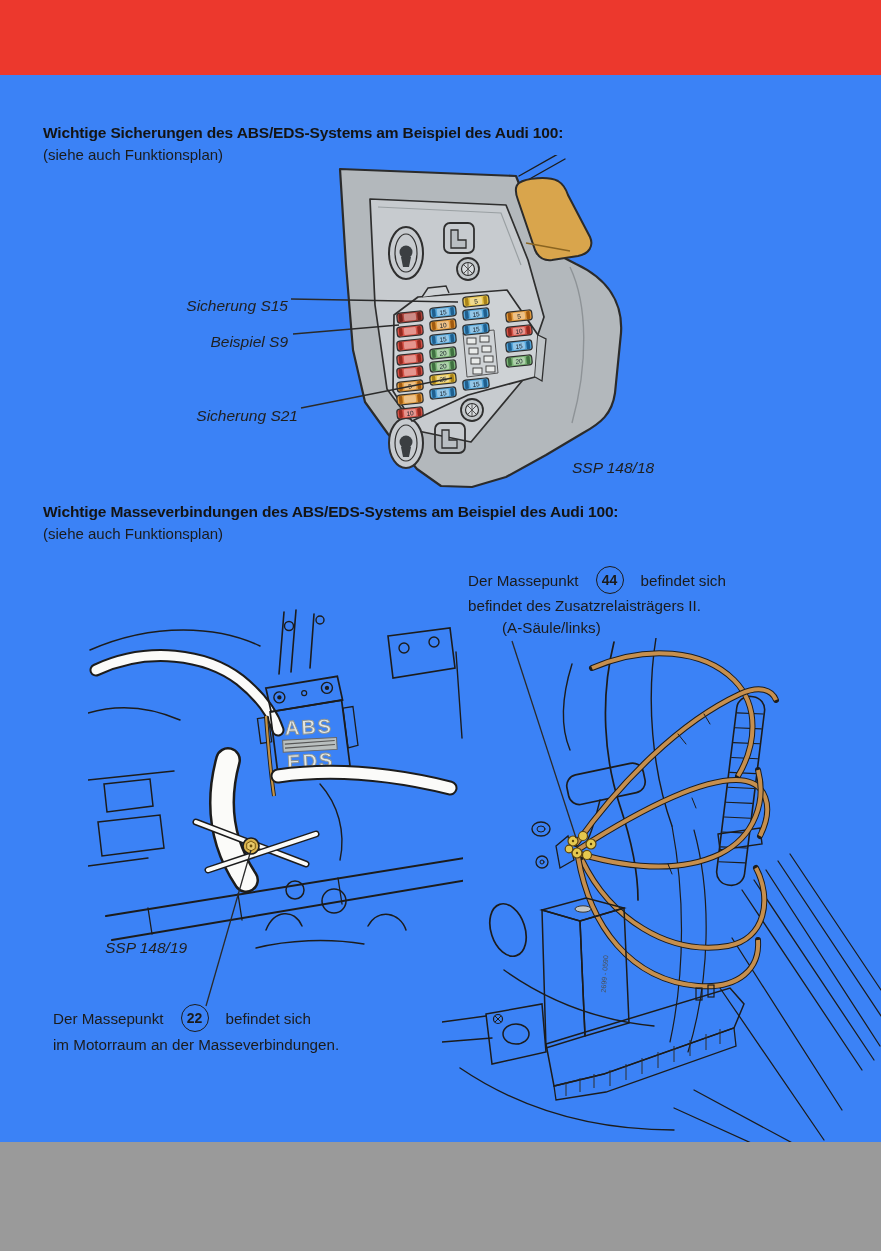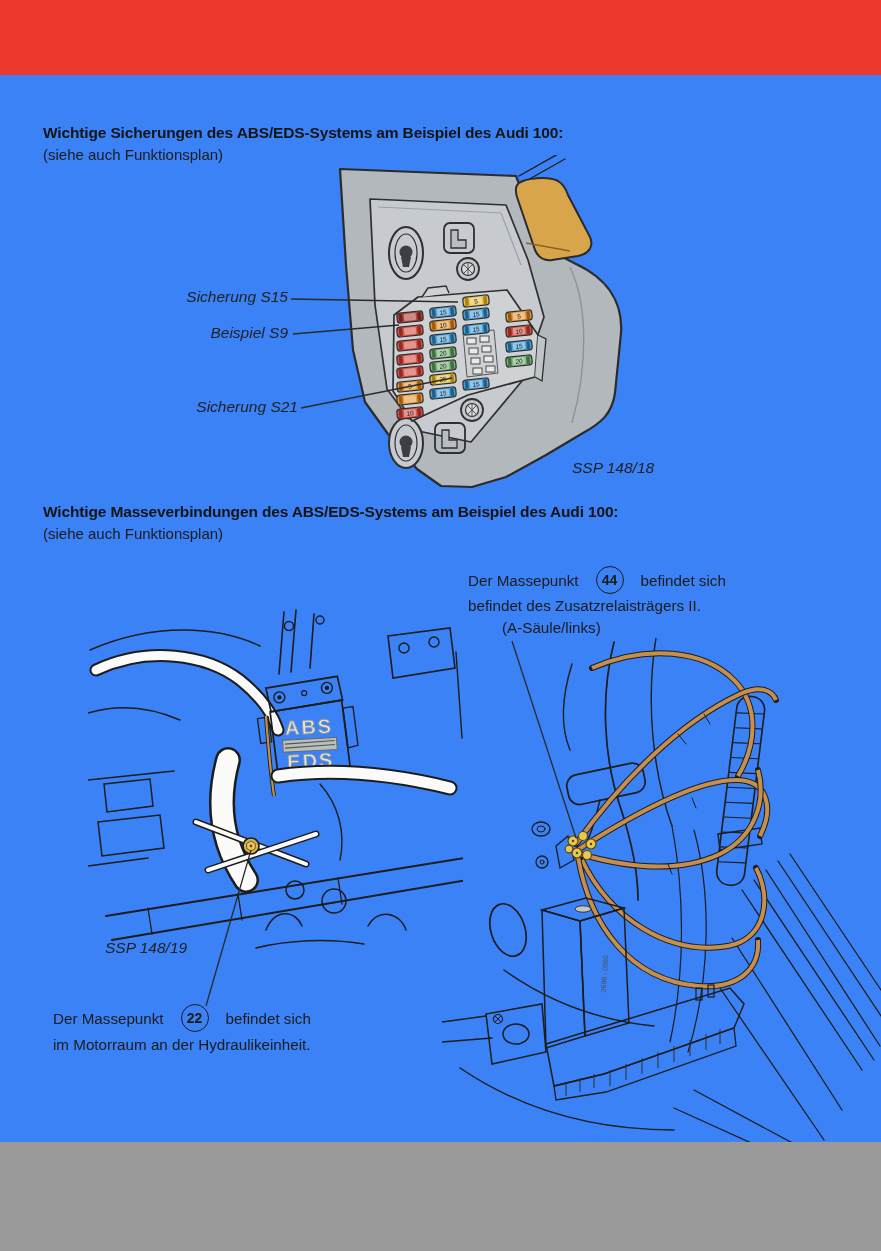--- a/index.html
+++ b/index.html
@@ -7,21 +7,21 @@
     position:relative; width:881px; height:1142px; margin:0 auto;
     background:#3b82f6; overflow:hidden;
     font-family:"Liberation Sans", sans-serif; color:#1b1b1b;
   }
   .abs { position:absolute; }
   .txt { z-index:10; }
   .h   { font-weight:bold; font-size:15.5px; letter-spacing:-0.15px; color:#141414; white-space:nowrap; }
   .note{ font-size:15px; color:#1b1b1b; white-space:nowrap; }
   .callout { font-size:15.2px; color:#1b1b1b; white-space:nowrap; }
   .cap { font-style:italic; font-size:15.5px; color:#1f1f1f; white-space:nowrap; }
-  .slabel { font-style:italic; font-size:15.5px; color:#1f1f1f; text-align:right; white-space:nowrap; }
+  .slabel { font-style:italic; font-size:15.5px; color:#1f1f1f; text-align:right; white-space:nowrap;margin-top:9px; }
   .row { display:flex; align-items:center; gap:17px; }
   .circle-num {
     display:inline-flex; align-items:center; justify-content:center;
     width:26px; height:26px; border:1.7px solid #1c1c1c; border-radius:50%;
     font-size:14px; flex:none; background:transparent;font-weight:bold;
   }
   .pagenum { font-size:11px; color:#1b1b1b; }
   #redbar { left:0; top:0; width:881px; height:75px; background:#ec382d; z-index:1; }
   svg.illus { position:absolute; z-index:2; }
   #overlay { position:absolute; left:0; top:0; z-index:6; pointer-events:none; }
@@ -441,21 +441,21 @@
     <path class="ln" stroke-width="1.4" d="M 18,430 C 80,472 150,492 232,492"></path>
   </svg>
   <div class="abs txt cap" style="left:452px; top:1158px;">SSP 148/30</div>
 
   <div class="abs txt callout" style="left:53px; top:1004px;">
     <div class="row">
       <span>Der Massepunkt</span>
       <span class="circle-num">22</span>
       <span>befindet sich</span>
     </div>
-    <div style="margin-top:4px;">im Motorraum an der Hydraulikeinheit.</div>
+    <div style="margin-top:4px;">im Motorraum an der Masseverbindungen.</div>
   </div>
 
   <div class="abs txt pagenum" style="left:810px; top:1194px;">13</div>
 
   <svg id="overlay" width="881" height="1251" viewBox="0 0 881 1251">
     <path class="leader" d="M 291,299 L 458,302"></path>
     <path class="leader" d="M 293,334 L 399,325"></path>
     <path class="leader" d="M 301,408 L 452,378"></path>
     <path class="leader" d="M 512,641 L 576,838"></path>
     <path class="leader" d="M 251,850 L 206,1006"></path>

